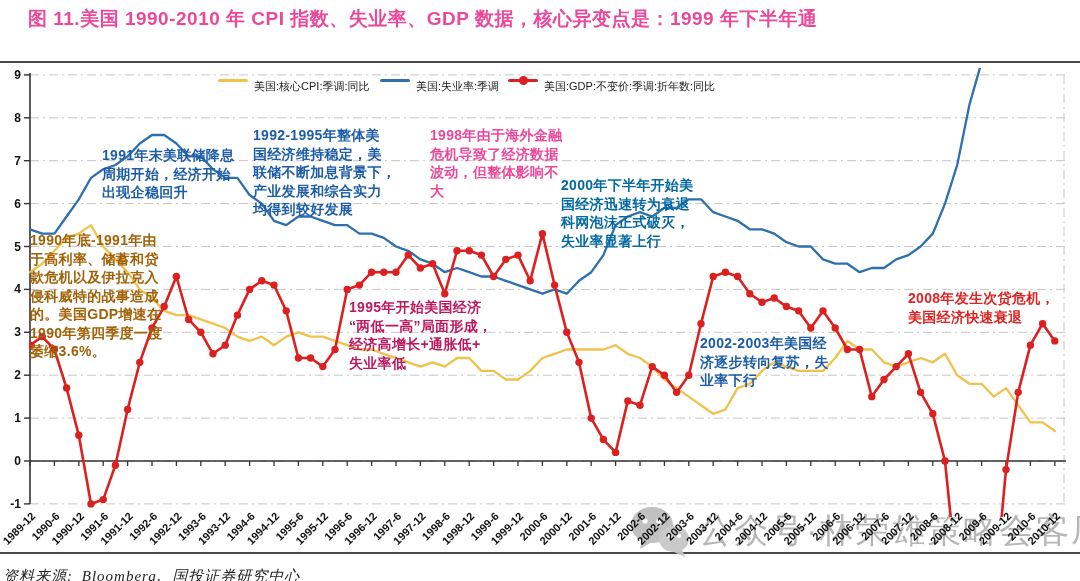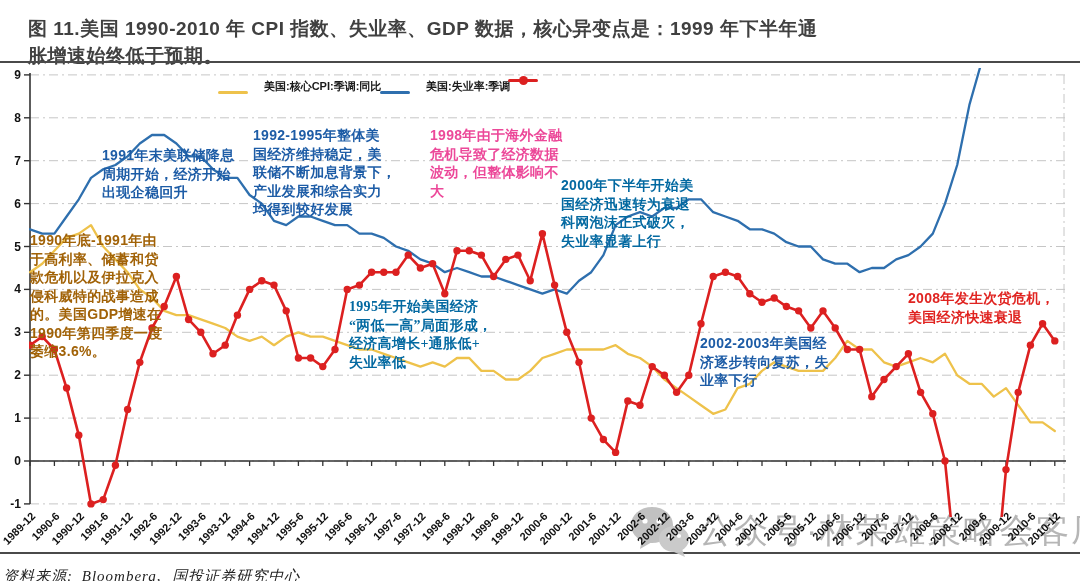--- a/index.html
+++ b/index.html
@@ -1,28 +1,28 @@
 <!DOCTYPE html>
 <html><head>
 <meta charset="utf-8">
 <style>
   html,body{margin:0;padding:0;background:#ffffff;}
   .page{position:relative;width:1080px;height:581px;background:#fff;overflow:hidden;
         font-family:"Liberation Sans","DejaVu Sans",sans-serif;}
   
   .title{position:absolute;left:28px;top:5px;width:1040px;font-size:19px;line-height:27px;
-         font-weight:700;color:#404040;letter-spacing:0.5px;margin-top:10px;}
+         font-weight:700;color:#ec4899;letter-spacing:0.5px;}
   .rule{position:absolute;left:0;width:1080px;background:#4a4a4a;}
   .rule.top{top:61px;height:2px;}
   .rule.bottom{top:552px;height:2px;}
   
   svg.plot{position:absolute;left:0;top:0;z-index:2;}
   
-  .legend-item{position:absolute;top:79px;z-index:3;display:flex;align-items:flex-end;gap:16px;
-               font-size:11px;font-weight:700;color:#1a1a1a;white-space:nowrap;}
+  .legend-item{position:absolute;top:79px;z-index:3;display:flex;align-items:flex-start;gap:6px;
+               font-size:11px;font-weight:400;color:#1a1a1a;white-space:nowrap;}
   .swatch{position:relative;width:30px;height:3px;border-radius:2px;flex:0 0 auto;}
   .swatch .dot{position:absolute;left:11px;top:-3px;width:9px;height:9px;border-radius:50%;}
   
   .ann{position:absolute;z-index:4;font-size:14px;line-height:18.5px;font-weight:700;
        white-space:pre-line;letter-spacing:0.3px;}
   
   .watermark{position:absolute;left:628px;top:503px;z-index:1;display:flex;align-items:center;
              gap:6px;color:#b0b0b0;opacity:0.92;}
   .watermark .wm-text{font-size:34px;font-weight:400;letter-spacing:2px;white-space:nowrap;}
   
@@ -30,21 +30,20 @@
           font-family:"Liberation Serif","DejaVu Serif",serif;letter-spacing:1px;margin-top:11px;}
   .footer .src{text-decoration:underline wavy #d22;text-underline-offset:3px;margin:0 6px 0 4px;}
 </style>
 </head>
 <body>
 
 <div class="page">
 
   <div class="title">
     <div>图 11.美国 1990-2010 年 CPI 指数、失业率、GDP 数据，核心异变点是：1999 年下半年通</div>
-    <div>胀增速始终低于预期。</div>
   </div>
   <div class="rule top"></div>
 
   <div class="watermark">
     <svg width="64" height="56" viewBox="0 0 64 56">
       <ellipse cx="24" cy="22" rx="21" ry="18" fill="#bcbcbc"></ellipse>
       <path d="M14 36 L12 46 L24 39 Z" fill="#bcbcbc"></path>
       <circle cx="17" cy="18" r="2.6" fill="#ffffff"></circle>
       <circle cx="31" cy="18" r="2.6" fill="#ffffff"></circle>
       <ellipse cx="46" cy="36" rx="15" ry="13" fill="#c6c6c6"></ellipse>
@@ -280,20 +279,21 @@
     <span>美国:核心CPI:季调:同比</span>
   </div>
   <div class="legend-item" style="left:380px">
     <span class="swatch" id="sw1" style="background: rgb(46, 111, 174);"></span>
     <span>美国:失业率:季调</span>
   </div>
   <div class="legend-item" style="left:508px">
     <span class="swatch" id="sw2" style="background: rgb(220, 32, 32);">
       <span class="dot" id="sw2dot" style="background: rgb(220, 32, 32);"></span>
     </span>
+    <span>美国:GDP:不变价:季调:折年数:同比</span>
   </div>
 
   <div id="annotations">
       <div class="ann" style="left: 30px; top: 231px; color: #a16207;">1990年底-1991年由
 于高利率、储蓄和贷
 款危机以及伊拉克入
 侵科威特的战事造成
 的。美国GDP增速在
 1990年第四季度一度
 萎缩3.6%。</div>
@@ -306,21 +306,21 @@
 产业发展和综合实力
 均得到较好发展</div>
       <div class="ann" style="left: 430px; top: 126px; color: #ec4899;">1998年由于海外金融
 危机导致了经济数据
 波动，但整体影响不
 大</div>
       <div class="ann" style="left: 561px; top: 176px; color: #0369a1;">2000年下半年开始美
 国经济迅速转为衰退
 科网泡沫正式破灭，
 失业率显著上行</div>
-      <div class="ann" style="left: 349px; top: 298px; color: #0369a1; font-family: Liberation Serif, serif;">1995年开始美国经济
+      <div class="ann" style="left: 349px; top: 298px; color: #be185d;">1995年开始美国经济
 “两低一高”局面形成，
 经济高增长+通胀低+
 失业率低</div>
       <div class="ann" style="left: 700px; top: 334px; color: rgb(29, 92, 166);">2002-2003年美国经
 济逐步转向复苏，失
 业率下行</div>
       <div class="ann" style="left: 908px; top: 289px; color: rgb(224, 36, 33);">2008年发生次贷危机，
 美国经济快速衰退</div>
     </div>
 

